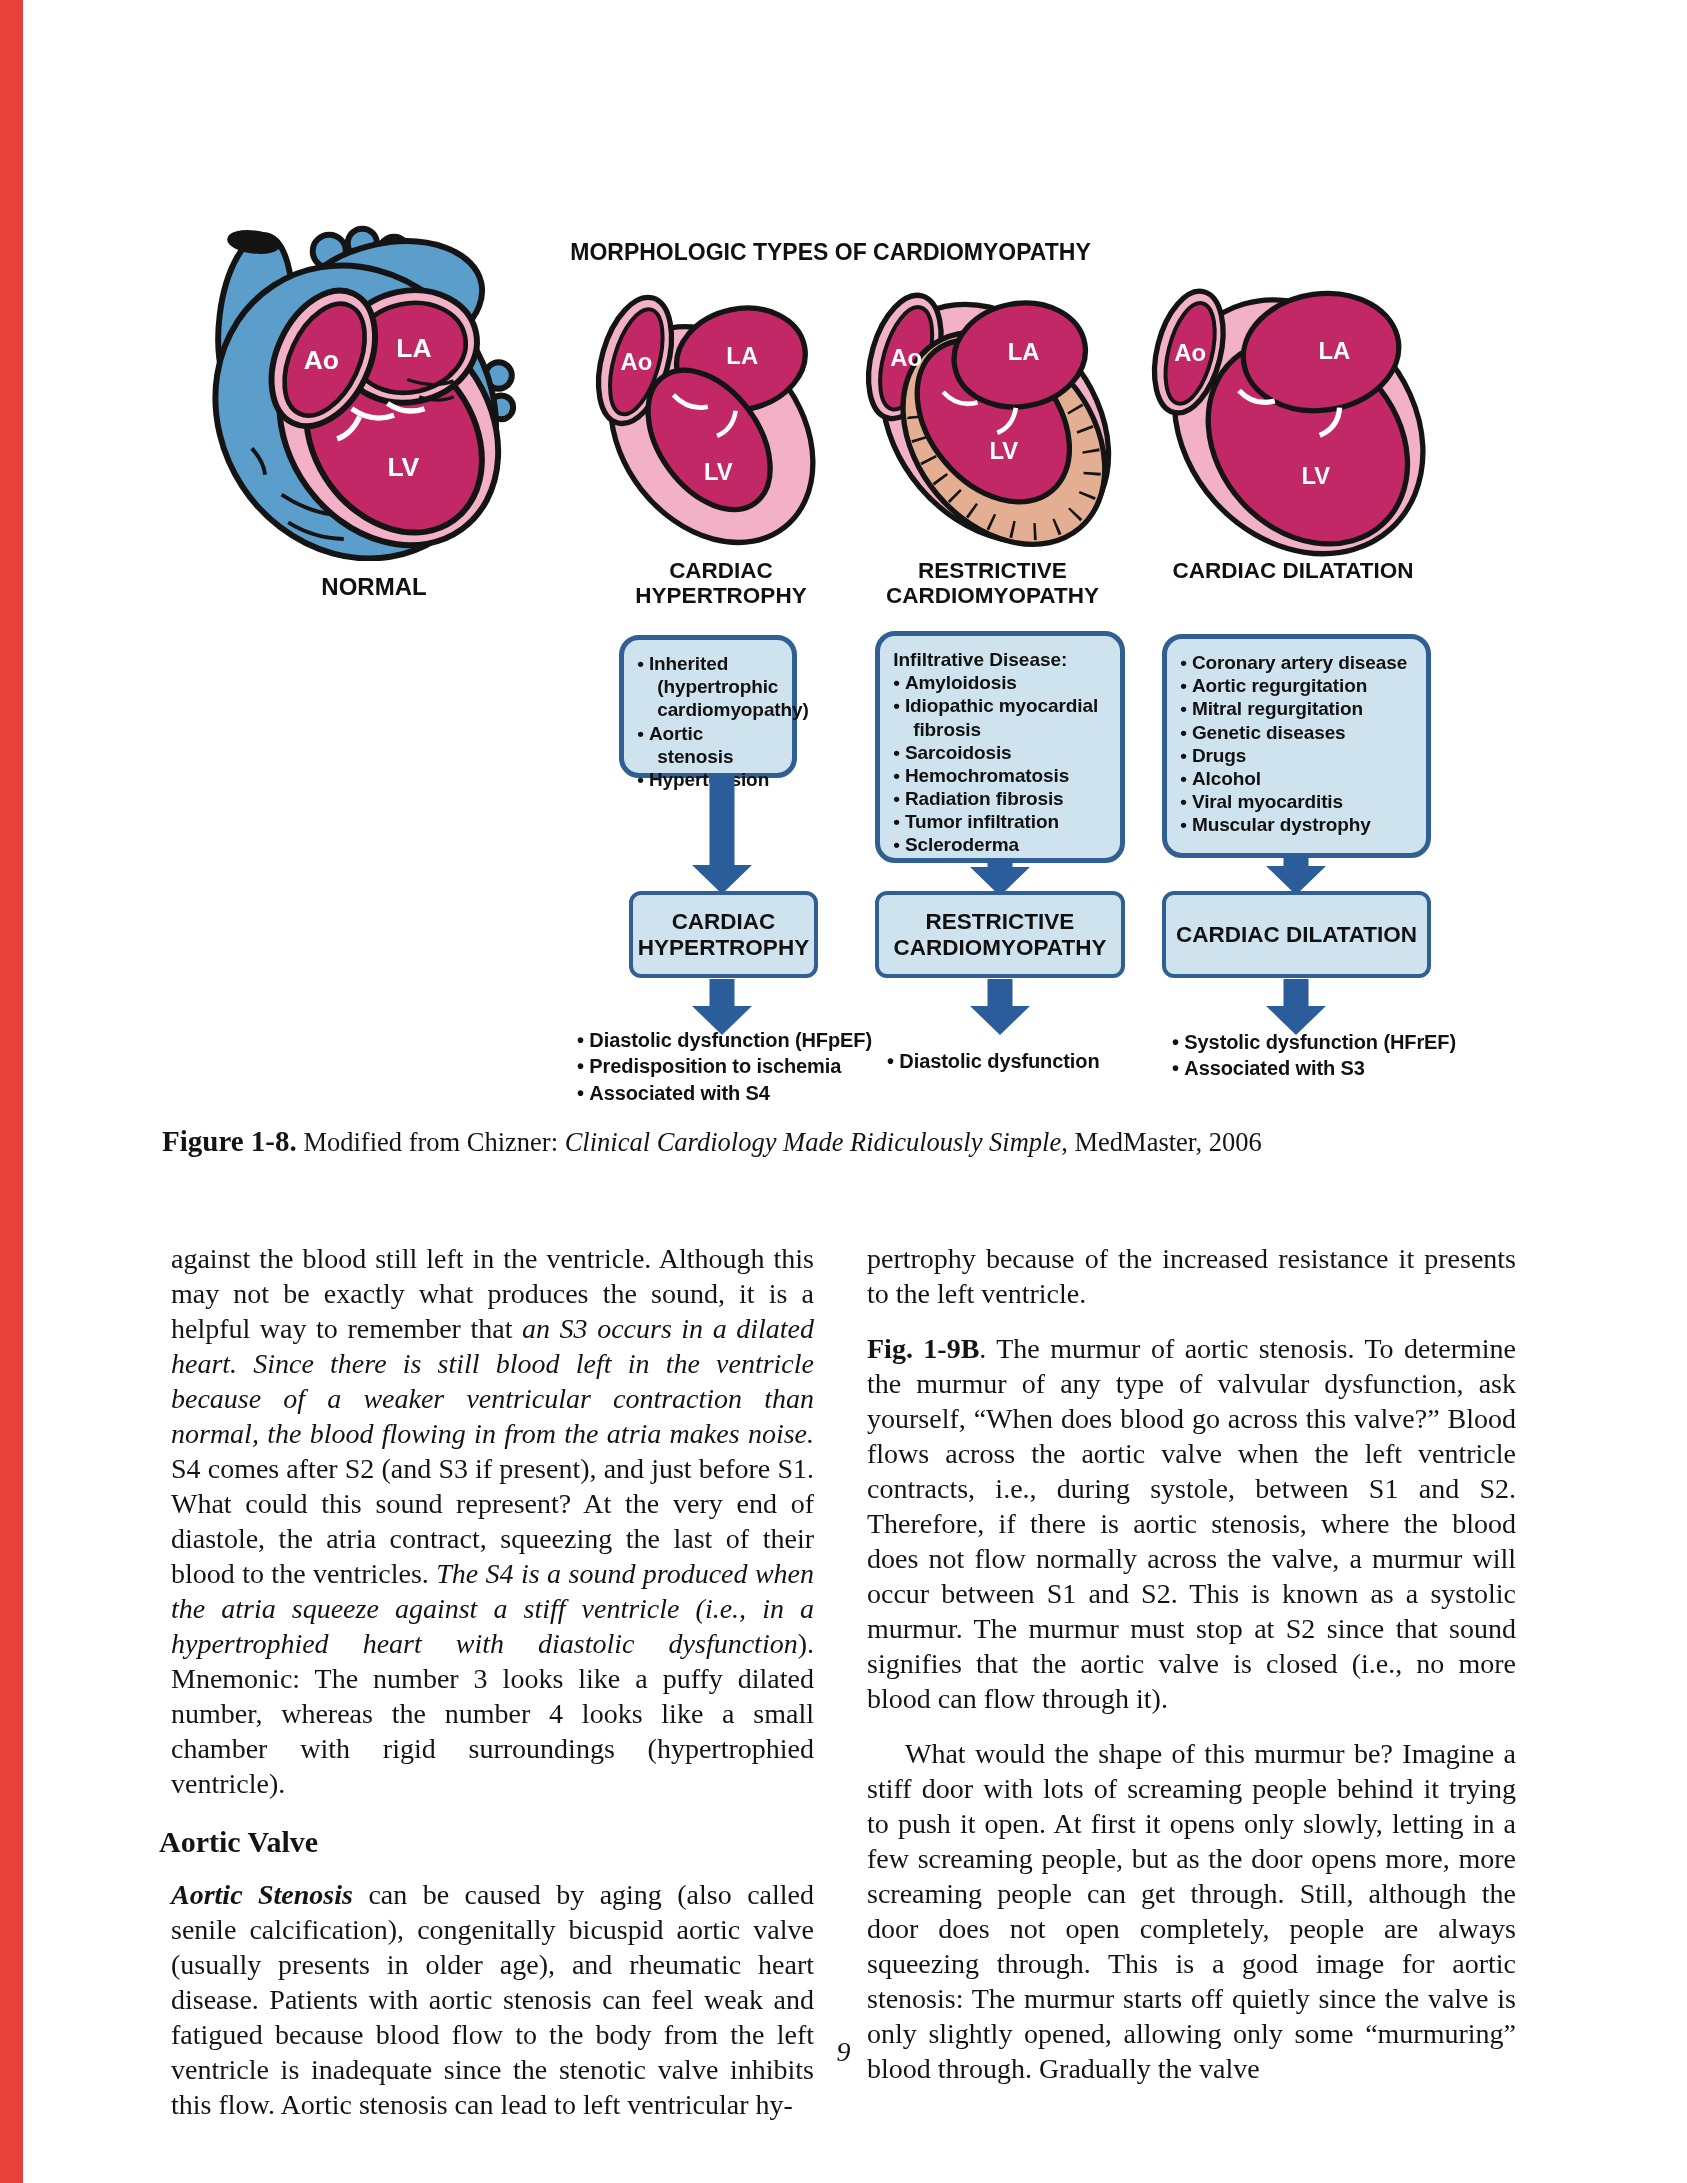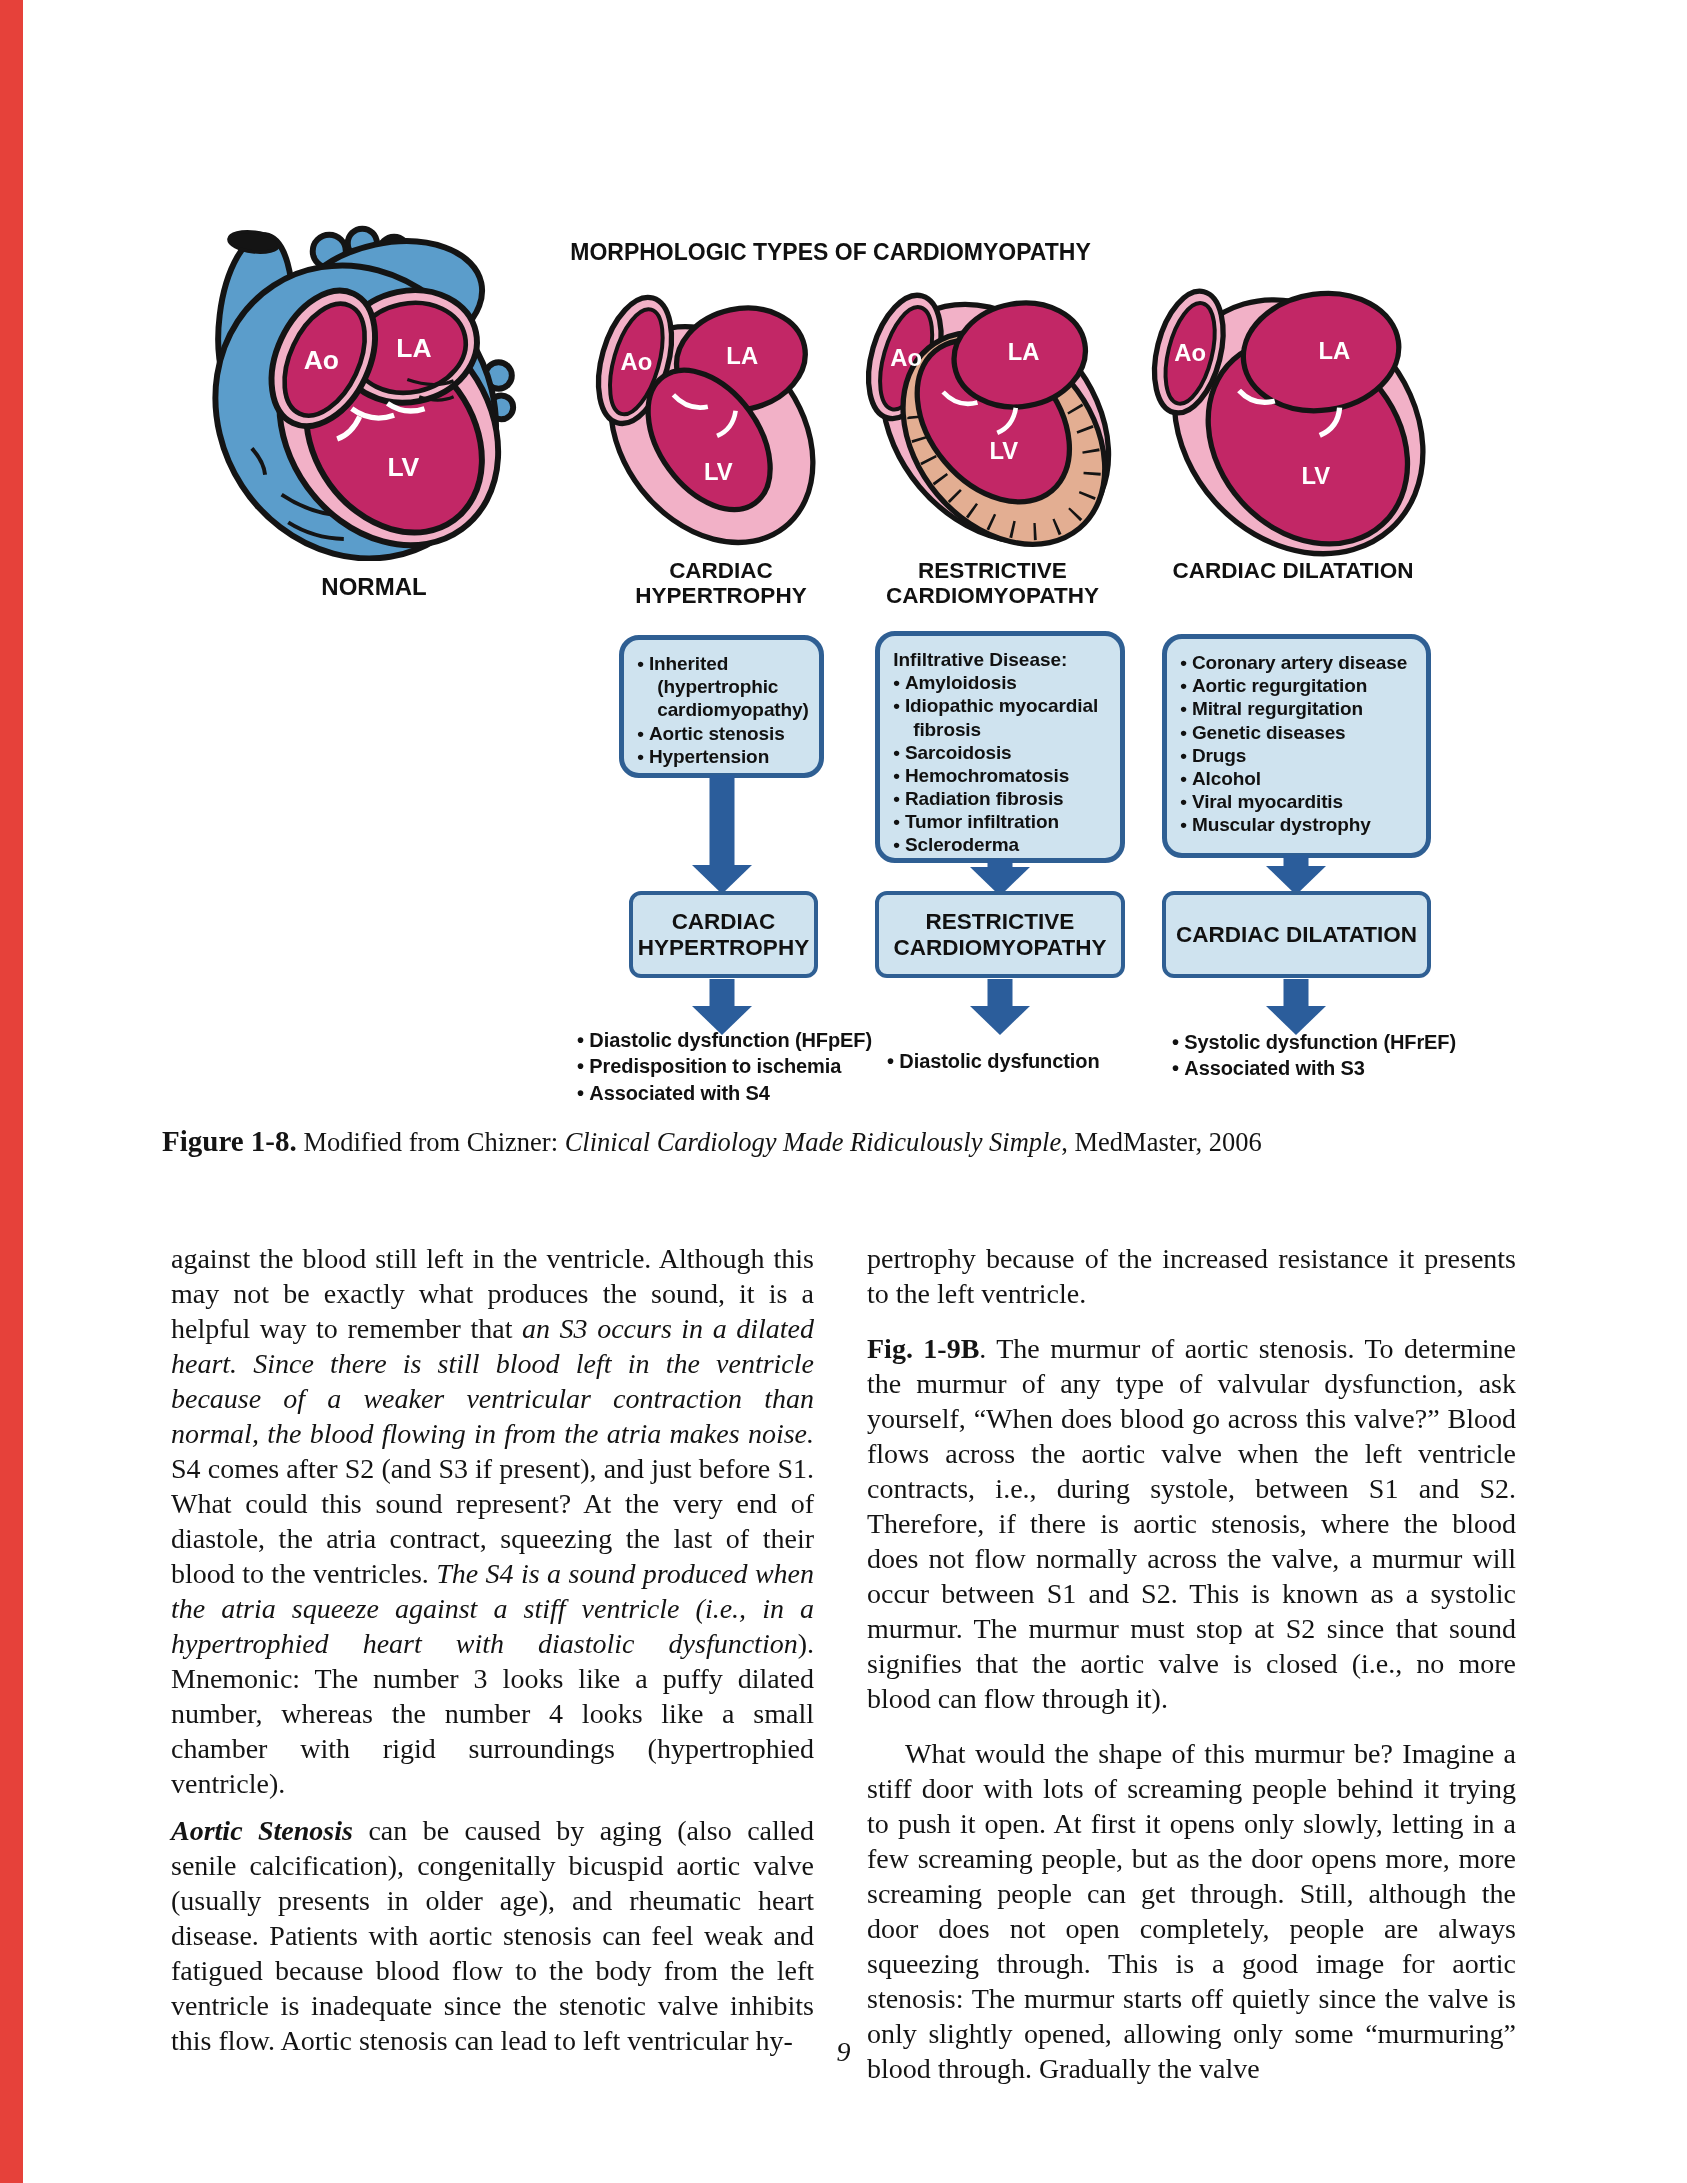--- a/index.html
+++ b/index.html
@@ -21,21 +21,21 @@
   .hlabel.big{font-size:40px;}
   .heart-caption{position:absolute;text-align:center;font-family:"Liberation Sans",sans-serif;
         font-weight:bold;font-size:22.5px;line-height:1.12;color:#111;}
   .cap1{left:225px;top:574px;width:298px;font-size:24px;}
   .cap2{left:615px;top:558px;width:212px;}
   .cap3{left:847px;top:558px;width:291px;}
   .cap4{left:1151px;top:558px;width:284px;}
   .cbox{position:absolute;background:var(--box-fill);border:5.3px solid var(--box-border);
         border-radius:20px;box-sizing:border-box;padding:12px 13.2px;
         font-family:"Liberation Sans",sans-serif;font-weight:bold;color:#111;}
-  .causes1{left:619px;top:635px;width:205px;height:143px;}
+  .causes1{left:619px;top:635px;width:178px;height:143px;}
   .causes2{left:875px;top:631px;width:250px;height:232px;}
   .causes3{left:1162px;top:634px;width:269px;height:224px;}
   .cbox .chead{font-size:19px;line-height:1.22;}
   .cbox ul,.outs{list-style:none;margin:0;padding:0;}
   .cbox li{font-size:19px;line-height:1.22;letter-spacing:-0.1px;
         padding-left:20px;text-indent:-20px;}
   .cbox li::before{content:"\2022\00a0";}
   .arrow{position:absolute;}
   .arrow .shaft{position:absolute;left:50%;transform:translateX(-50%);top:0;
         width:25px;height:calc(100% - 29px);background:var(--arrow-blue);}
@@ -250,20 +250,21 @@
         <li>Associated with S3</li>
       </ul>
 
     <div class="fig-caption">
       <span class="cap-label">Figure 1-8.</span><span> Modified from Chizner: </span><span class="it">Clinical Cardiology Made Ridiculously Simple</span><span>, MedMaster, 2006</span>
     </div>
   </div>
 
   <div class="col col-left">
     <p><span>against the blood still left in the ventricle. Although this may not be exactly what produces the sound, it is a helpful way to remember that </span><span class="it">an S3 occurs in a dilated heart. Since there is still blood left in the ventricle because of a weaker ventricular contraction than normal, the blood flowing in from the atria makes noise.</span><span> S4 comes after S2 (and S3 if present), and just before S1. What could this sound represent? At the very end of diastole, the atria contract, squeezing the last of their blood to the ventricles. </span><span class="it">The S4 is a sound produced when the atria squeeze against a stiff ventricle (i.e., in a hypertrophied heart with diastolic dysfunction</span><span>). Mnemonic: The number 3 looks like a puffy dilated number, whereas the number 4 looks like a small chamber with rigid surroundings (hypertrophied ventricle).</span></p>
+    <div class="subhead">Aortic Valve</div>
     <p><span class="bdit">Aortic Stenosis</span><span> can be caused by aging (also called senile calcification), congenitally bicuspid aortic valve (usually presents in older age), and rheumatic heart disease. Patients with aortic stenosis can feel weak and fatigued because blood flow to the body from the left ventricle is inadequate since the stenotic valve inhibits this flow. Aortic stenosis can lead to left ventricular hy-</span></p>
   </div>
 
   <div class="col col-right">
     <p>pertrophy because of the increased resistance it presents to the left ventricle.</p>
     <p class="gap"><span class="bd">Fig. 1-9B</span><span>. The murmur of aortic stenosis. To determine the murmur of any type of valvular dysfunction, ask yourself, “When does blood go across this valve?” Blood flows across the aortic valve when the left ventricle contracts, i.e., during systole, between S1 and S2. Therefore, if there is aortic stenosis, where the blood does not flow normally across the valve, a murmur will occur between S1 and S2. This is known as a systolic murmur. The murmur must stop at S2 since that sound signifies that the aortic valve is closed (i.e., no more blood can flow through it).</span></p>
     <p class="gap indent">What would the shape of this murmur be? Imagine a stiff door with lots of screaming people behind it trying to push it open. At first it opens only slowly, letting in a few screaming people, but as the door opens more, more screaming people can get through. Still, although the door does not open completely, people are always squeezing through. This is a good image for aortic stenosis: The murmur starts off quietly since the valve is only slightly opened, allowing only some “murmuring” blood through. Gradually the valve</p>
   </div>
 
   <div class="page-number">9</div>

